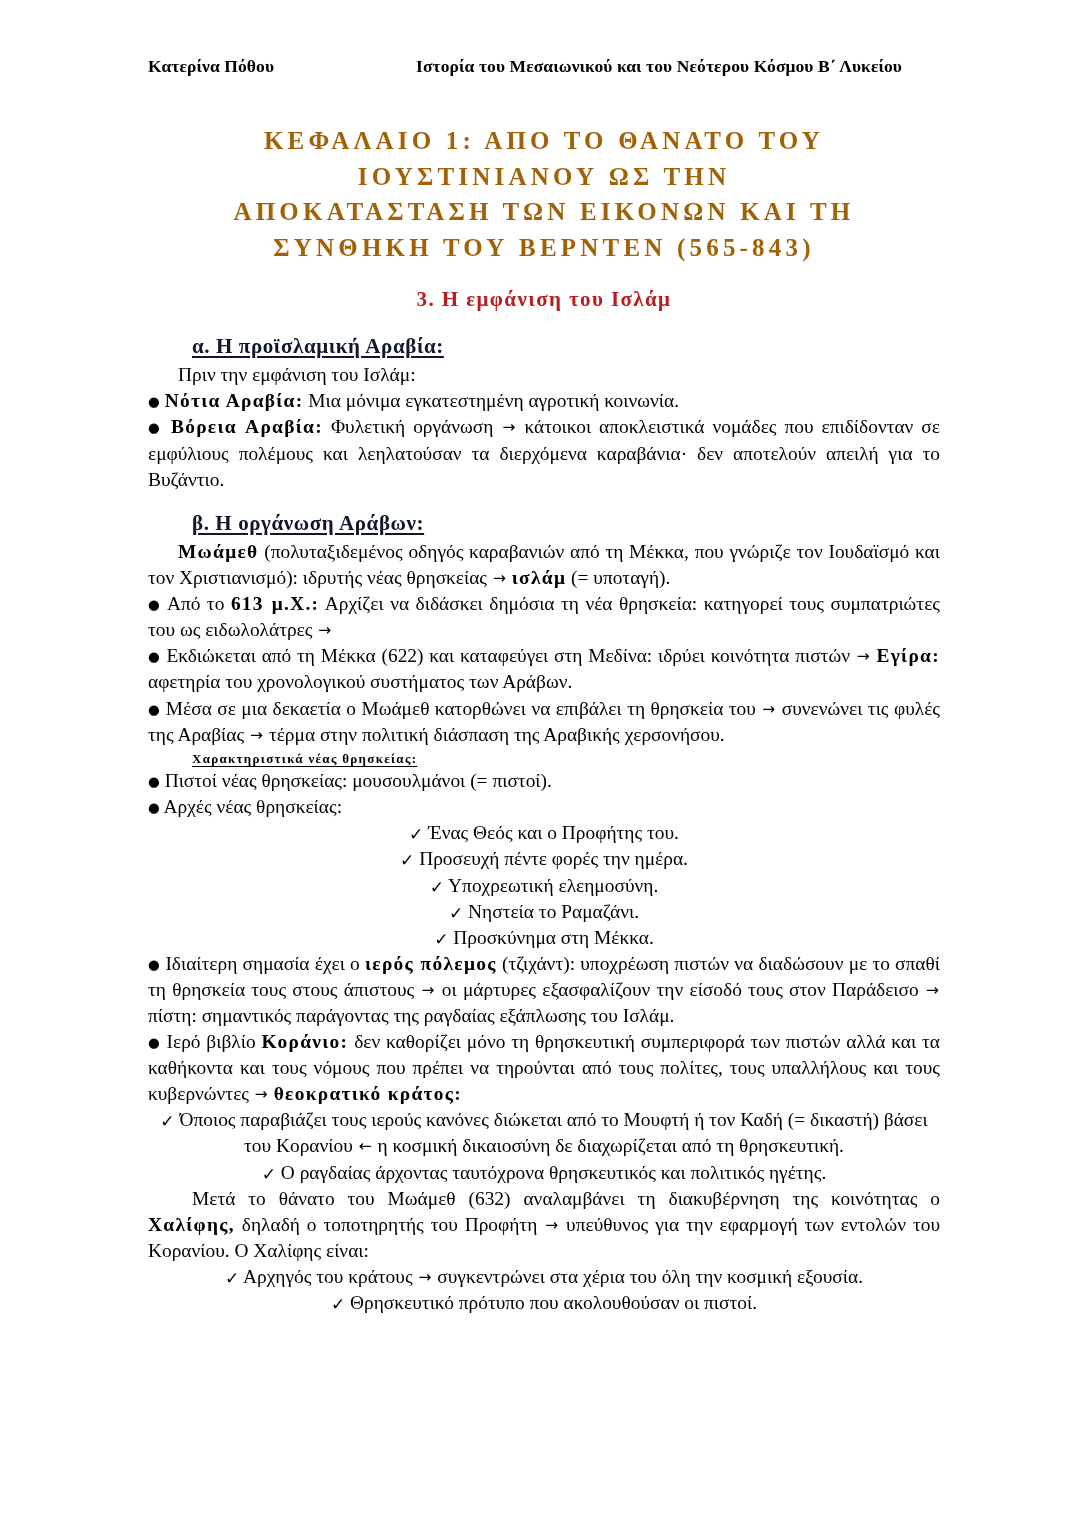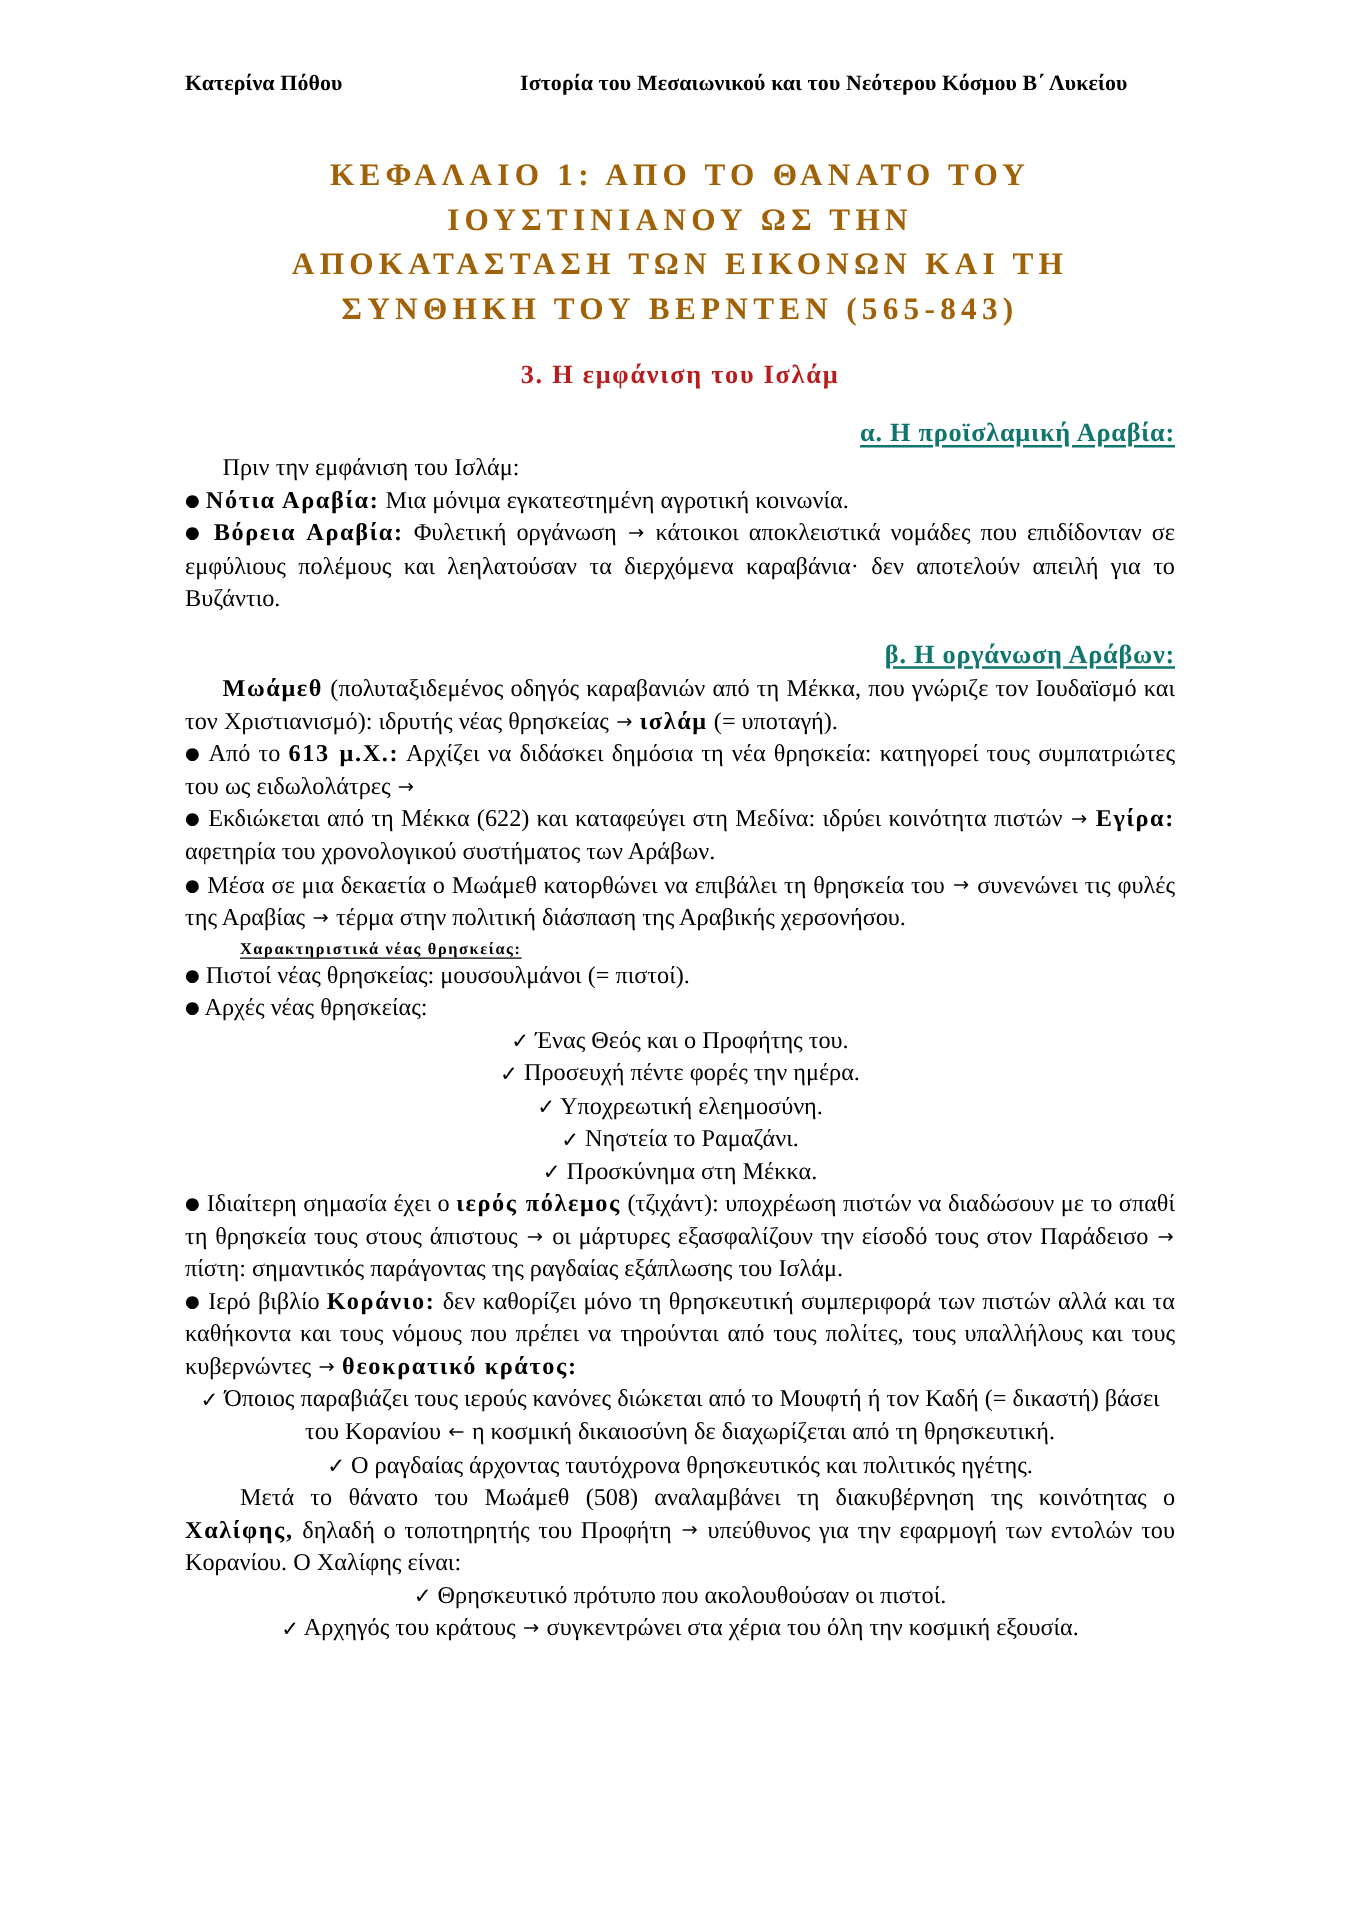--- a/index.html
+++ b/index.html
@@ -63,28 +63,28 @@
 
   
   .body {
     font-size: 19.4px;
     line-height: 1.345;
     text-align: justify;
     text-justify: inter-word;
   }
 
   h3.sub-red {
-    color: #0f766e;
+    color: #0f172a;
     font-weight: bold;
     font-size: 21px;
     text-decoration: underline;
     text-underline-offset: 3px;
     letter-spacing: 0.6px;
     margin: 0 0 2px 44px;
-    text-align: right;
+    text-align: left;
   }
 
   h4.sub-black {
     color: #000;
     font-weight: bold;
     font-size: 13px;
     text-decoration: underline;
     text-underline-offset: 3px;
     letter-spacing: 1.3px;
     margin: 2px 0 1px 44px;
@@ -255,33 +255,33 @@
       <span class="arrow">←</span>
       <span>η κοσμική δικαιοσύνη δε διαχωρίζεται από τη θρησκευτική.</span>
     </p>
 
     <p class="para check-line">
       <span class="chk">✓</span>
       <span>Ο ραγδαίας άρχοντας ταυτόχρονα θρησκευτικός και πολιτικός ηγέτης.</span>
     </p>
 
     <p class="para ind2">
-      <span>Μετά το θάνατο του Μωάμεθ (508) αναλαμβάνει τη διακυβέρνηση της κοινότητας ο</span>
+      <span>Μετά το θάνατο του Μωάμεθ (632) αναλαμβάνει τη διακυβέρνηση της κοινότητας ο</span>
       <span class="bsp">Χαλίφης,</span>
       <span>δηλαδή ο τοποτηρητής του Προφήτη</span>
       <span class="arrow">→</span>
       <span>υπεύθυνος για την εφαρμογή των εντολών του Κορανίου. Ο Χαλίφης είναι:</span>
     </p>
 
     <p class="para check-line">
       <span class="chk">✓</span>
+      <span>Αρχηγός του κράτους</span>
+      <span class="arrow">→</span>
+      <span>συγκεντρώνει στα χέρια του όλη την κοσμική εξουσία.</span>
+    </p>
+
+    <p class="para check-line">
+      <span class="chk">✓</span>
       <span>Θρησκευτικό πρότυπο που ακολουθούσαν οι πιστοί.</span>
-    </p>
-
-    <p class="para check-line">
-      <span class="chk">✓</span>
-      <span>Αρχηγός του κράτους</span>
-      <span class="arrow">→</span>
-      <span>συγκεντρώνει στα χέρια του όλη την κοσμική εξουσία.</span>
     </p>
 
   </div>
 </div>
 
 </body></html>

